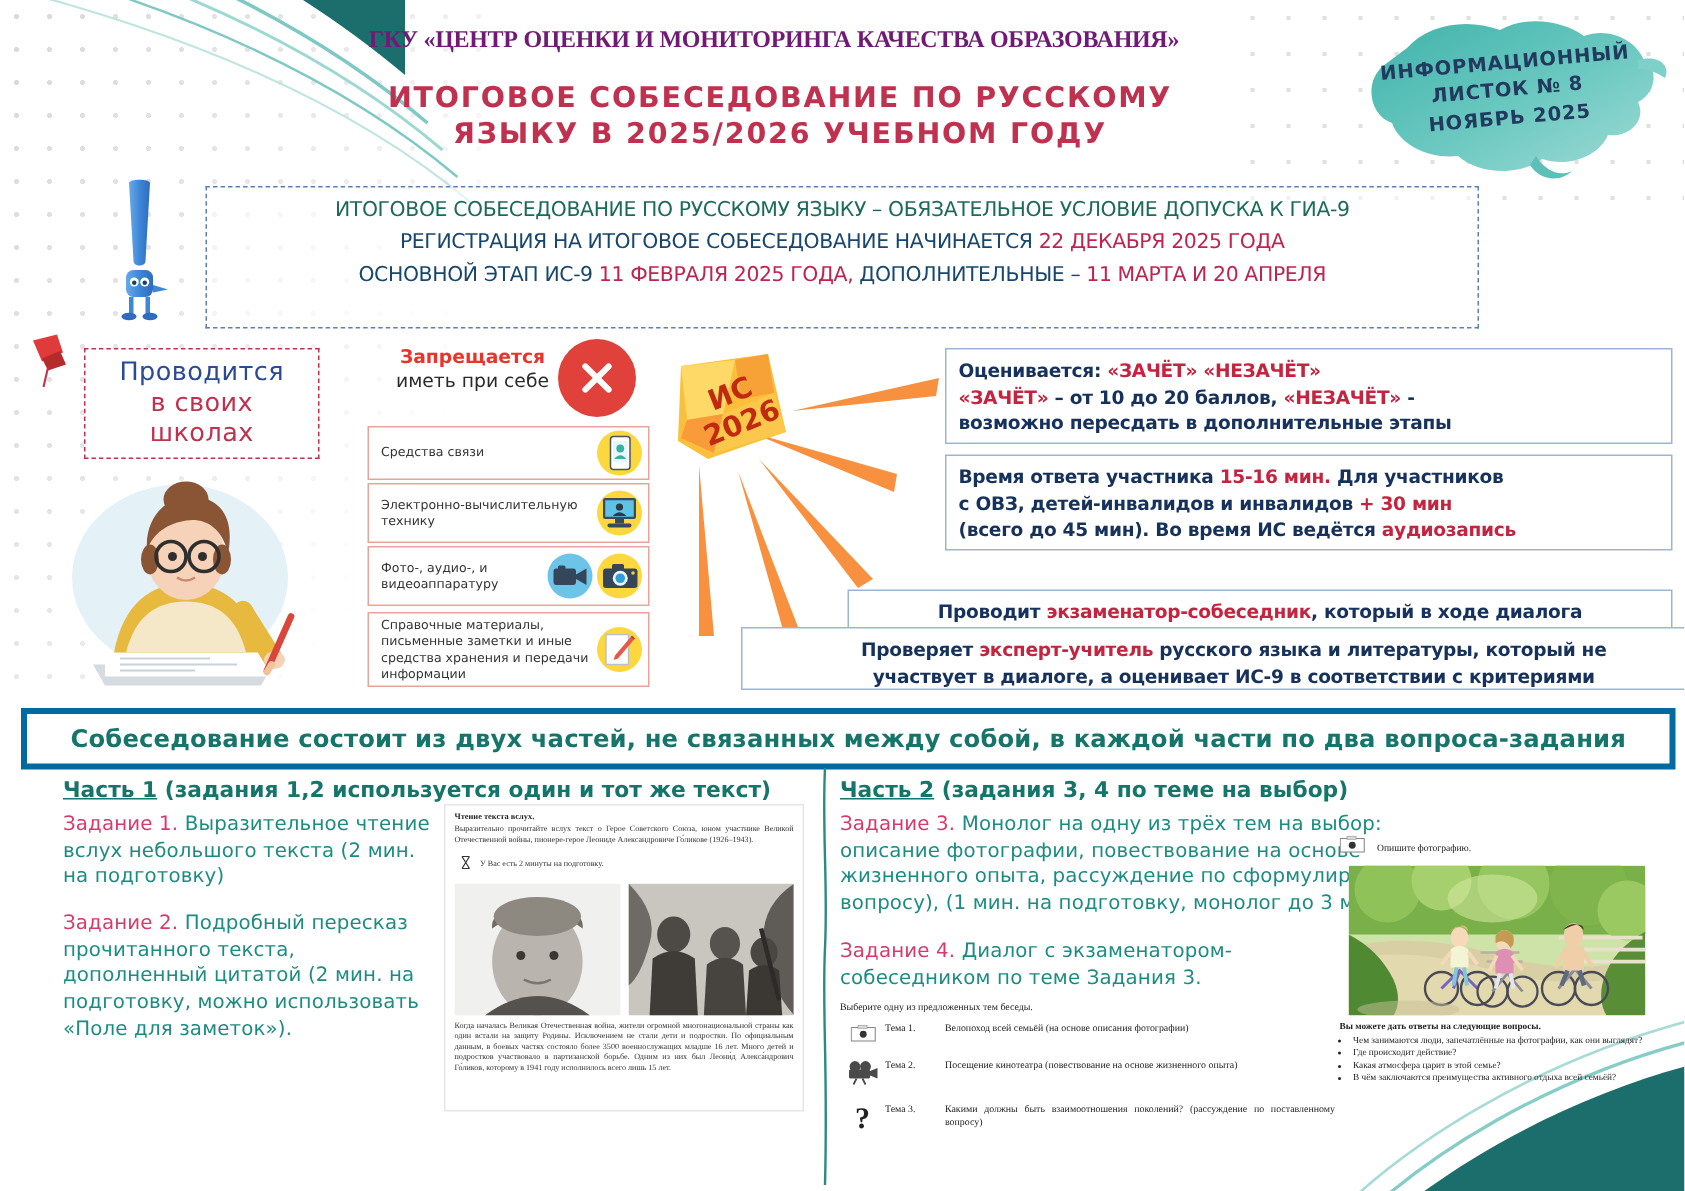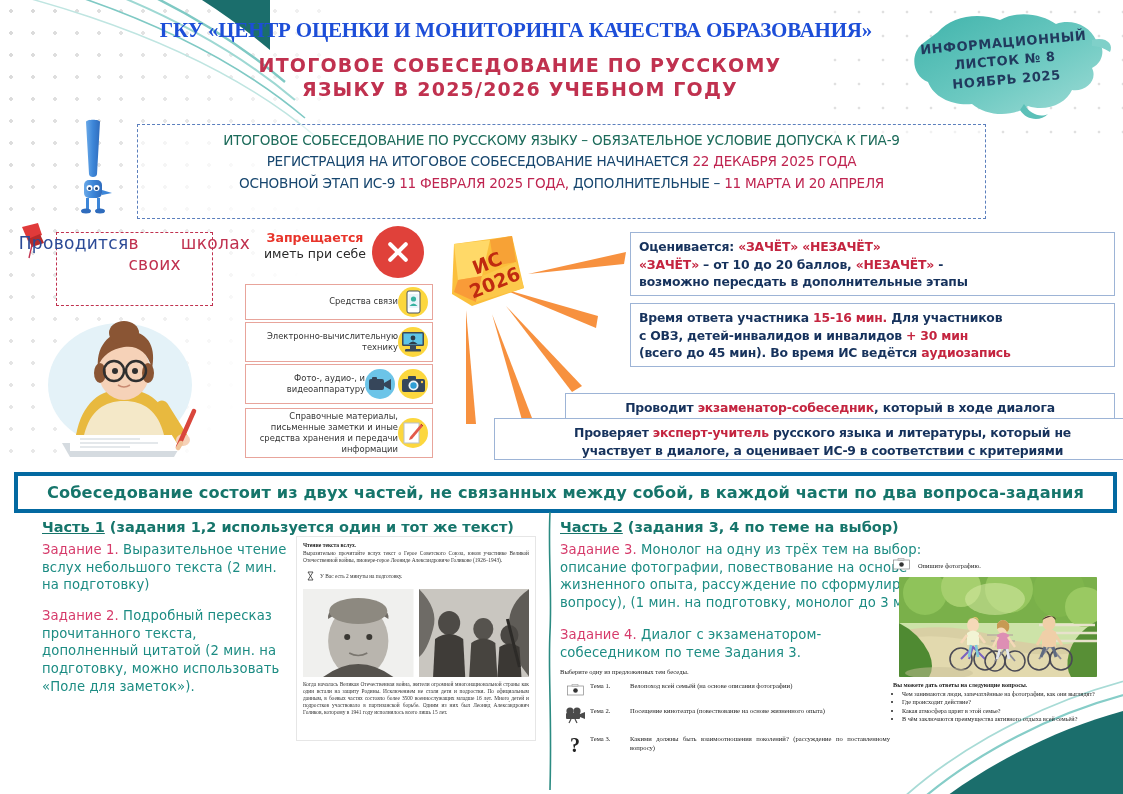--- a/index.html
+++ b/index.html
@@ -25,22 +25,22 @@
     position:absolute;right:0;top:0;width:300px;height:150px;
     background-image:radial-gradient(circle, #d8d8d8 1.5px, transparent 1.6px);
     background-size:24px 24px;opacity:.8;
   }
   .swoosh-tl{position:absolute;left:-60px;top:-90px;width:430px;height:230px;overflow:hidden;}
   .swoosh-br{position:absolute;right:-30px;bottom:-60px;width:330px;height:180px;overflow:hidden;}
 
   
   .org-title{
     position:absolute;left:0;top:18px;width:1032px;text-align:center;
-    font-family:"Liberation Serif", serif;font-weight:bold;font-size:21px;
-    color:#1d4ed8;letter-spacing:-.2px;
+    font-family:"Liberation Serif", serif;font-weight:bold;font-size:16px;
+    color:#701a75;letter-spacing:-.2px;
   }
   .main-title{
     position:absolute;left:150px;top:53px;width:740px;text-align:center;
     font-family:"DejaVu Sans", sans-serif;font-weight:bold;font-size:19px;
     color:#c0314f;line-height:1.28;letter-spacing:1.2px;
   }
   .crimea{position:absolute;right:5px;top:6px;width:218px;height:120px;}
   .crimea-text{
     position:absolute;right:28px;top:34px;width:180px;text-align:center;
     font-family:"DejaVu Sans", sans-serif;font-size:13px;font-weight:bold;
@@ -62,21 +62,21 @@
   .hl{color:#bf2450;}
 
   
   .mascot{position:absolute;left:70px;top:118px;width:46px;height:100px;}
   .pin{position:absolute;left:16px;top:219px;width:40px;height:40px;}
 
   
   .schoolbox{
     position:absolute;left:56px;top:232px;width:155px;height:72px;
     border:1px dashed #c0314f;background:#fff;
-    display:flex;flex-direction:row;align-items:flex-start;justify-content:center;
+    display:flex;flex-direction:column;align-items:center;justify-content:center;
     font-family:"DejaVu Sans", sans-serif;font-size:17px;line-height:1.22;letter-spacing:.3px;
   }
   .schoolbox .l1{color:#2b4a96;}
   .schoolbox .l2,.schoolbox .l3{color:#c0314f;}
 
   .girl{position:absolute;left:32px;top:315px;width:185px;height:155px;}
 
   
   .forb-title{
     position:absolute;left:250px;top:230px;width:130px;text-align:center;
@@ -89,21 +89,21 @@
     content:"";position:absolute;left:13px;top:24px;width:26px;height:4px;background:#fff;border-radius:2px;
   }
   .xcircle:before{transform:rotate(45deg);}
   .xcircle:after{transform:rotate(-45deg);}
 
   .forb-item{
     position:absolute;left:245px;width:188px;border:1px solid #e8a49b;background:#fff;
     box-sizing:border-box;display:flex;align-items:center;padding:3px 4px;
   }
   .forb-item .txt{
-    flex:1;font-family:"DejaVu Sans", sans-serif;font-size:8.4px;color:#333;line-height:1.32;padding-left:4px;text-align:right;
+    flex:1;font-family:"DejaVu Sans", sans-serif;font-size:8.4px;color:#333;line-height:1.32;padding-left:4px;
   }
   .icon-circ{width:30px;height:30px;border-radius:50%;background:#fcd73e;flex:none;
     display:flex;align-items:center;justify-content:center;position:relative;}
   .icon-circ.blue{background:#6cc4e8;}
 
   
   .burst{position:absolute;left:440px;top:228px;width:190px;height:200px;}
   .is-badge{position:absolute;left:452px;top:236px;width:72px;height:72px;}
   .is-text{
     position:absolute;left:455px;top:240px;width:72px;height:66px;

